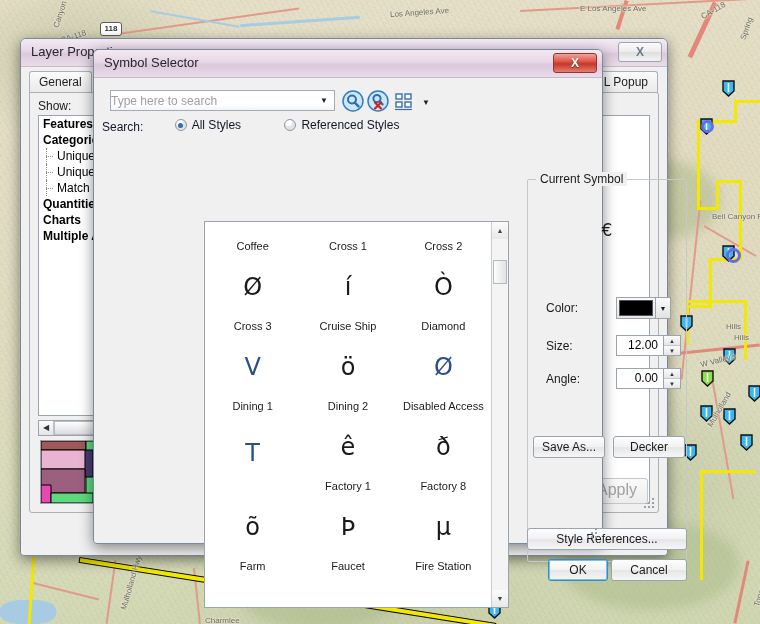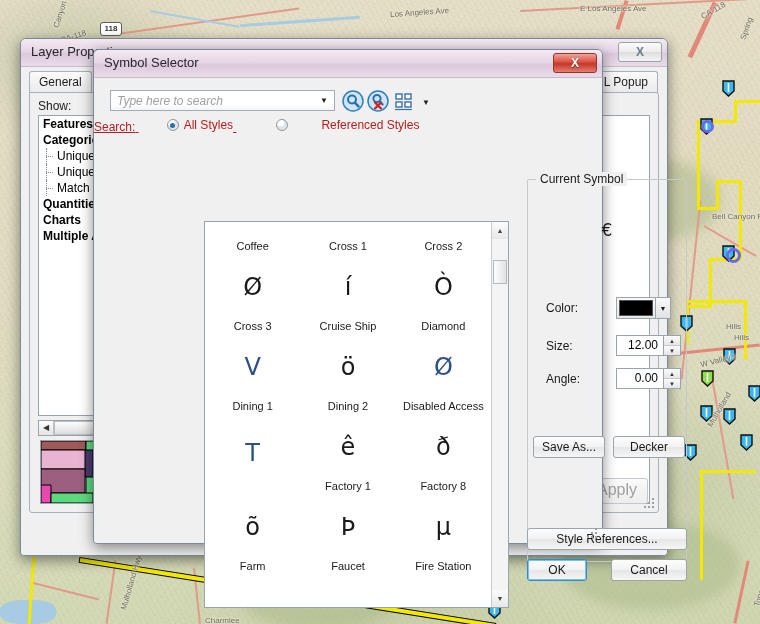--- a/index.html
+++ b/index.html
@@ -137,29 +137,29 @@
 
   
   #symSel { left:93px; top:49px; width:510px; height:495px; }
   #ss-body { position:absolute; left:0; top:28px; right:0; bottom:0; background:#f0f0f0; border-radius:0 0 4px 4px; }
 
   .searchbox {
     position:absolute; left:16px; top:12px; width:225px; height:21px;
     background:linear-gradient(180deg,#fff 70%, #f4f4f4 100%);
     border:1px solid #a2acb6; display:flex; align-items:center;
   }
-  .searchbox .ph { flex:1; padding-left:6px; color:#a0a0a0; font-size:12px;font-style:italic; }
+  .searchbox .ph { flex:1; color:#a0a0a0; font-size:12px; }
   .searchbox .caret {
     width:20px; height:19px; display:flex; align-items:center; justify-content:center;
     font-size:8px; color:#222; cursor:pointer;
   }
   .tbicon { position:absolute; top:11px; width:24px; height:24px; cursor:pointer; }
   .tbcaret { position:absolute; top:20px; font-size:8px; color:#222; cursor:pointer; }
 
-  .searchrow { position:absolute; left:0; top:40px; font-size:12px; color:#b91c1c;text-decoration:underline; }
+  .searchrow { position:absolute; left:8px; top:40px; font-size:12px; color:#0f172a; }
   .radio { display:inline-flex; align-items:center; cursor:pointer; }
   .radio .dot {
     width:12px; height:12px; border-radius:50%; margin-right:5px;
     background:radial-gradient(circle at 35% 30%, #fff 0 35%, #dfe4e8 36% 100%);
     border:1px solid #8d98a2; position:relative;
   }
   .radio.on .dot:after {
     content:""; position:absolute; left:2.5px; top:2.5px; width:5px; height:5px;
     border-radius:50%; background:#2a6fb0;
   }
@@ -492,21 +492,21 @@
       </svg>
     </div>
     <div class="tbcaret" style="left:328px;">▼</div>
 
     <div class="searchrow">
       <span>Search:</span>
       <span class="radio on" style="margin-left:28px;">
         <span class="dot"></span>
         <span>All Styles</span>
       </span>
-      <span class="radio" style="margin-left:40px;gap:28px;">
+      <span class="radio" style="margin-left:40px;">
         <span class="dot"></span>
         <span>Referenced Styles</span>
       </span>
     </div>
 
     <div class="symlist">
       <div class="symgrid" style="top:-52px;">
 
         <div class="symcell">
           <span class="glyph"></span>
@@ -622,18 +622,18 @@
           <div>▲</div>
           <div>▼</div>
         </span>
       </div>
 
       <div class="btn" style="left:5px;top:256px;width:72px;height:22px;line-height:20px;">Save As...</div>
       <div class="btn" style="left:85px;top:256px;width:72px;height:22px;line-height:20px;">Decker</div>
     </div>
 
     <div class="btn" style="left:433px;top:450px;width:160px;height:22px;line-height:20px;">Style References...</div>
-    <div class="btn focus" style="left:433px;top:481px;width:60px;height:22px;line-height:20px;">OK</div>
+    <div class="btn focus" style="left:454px;top:481px;width:60px;height:22px;line-height:20px;">OK</div>
     <div class="btn" style="left:517px;top:481px;width:76px;height:22px;line-height:20px;">Cancel</div>
 
     <div class="ss-grip"></div>
   </div>
 </div>
 
 </body></html>

